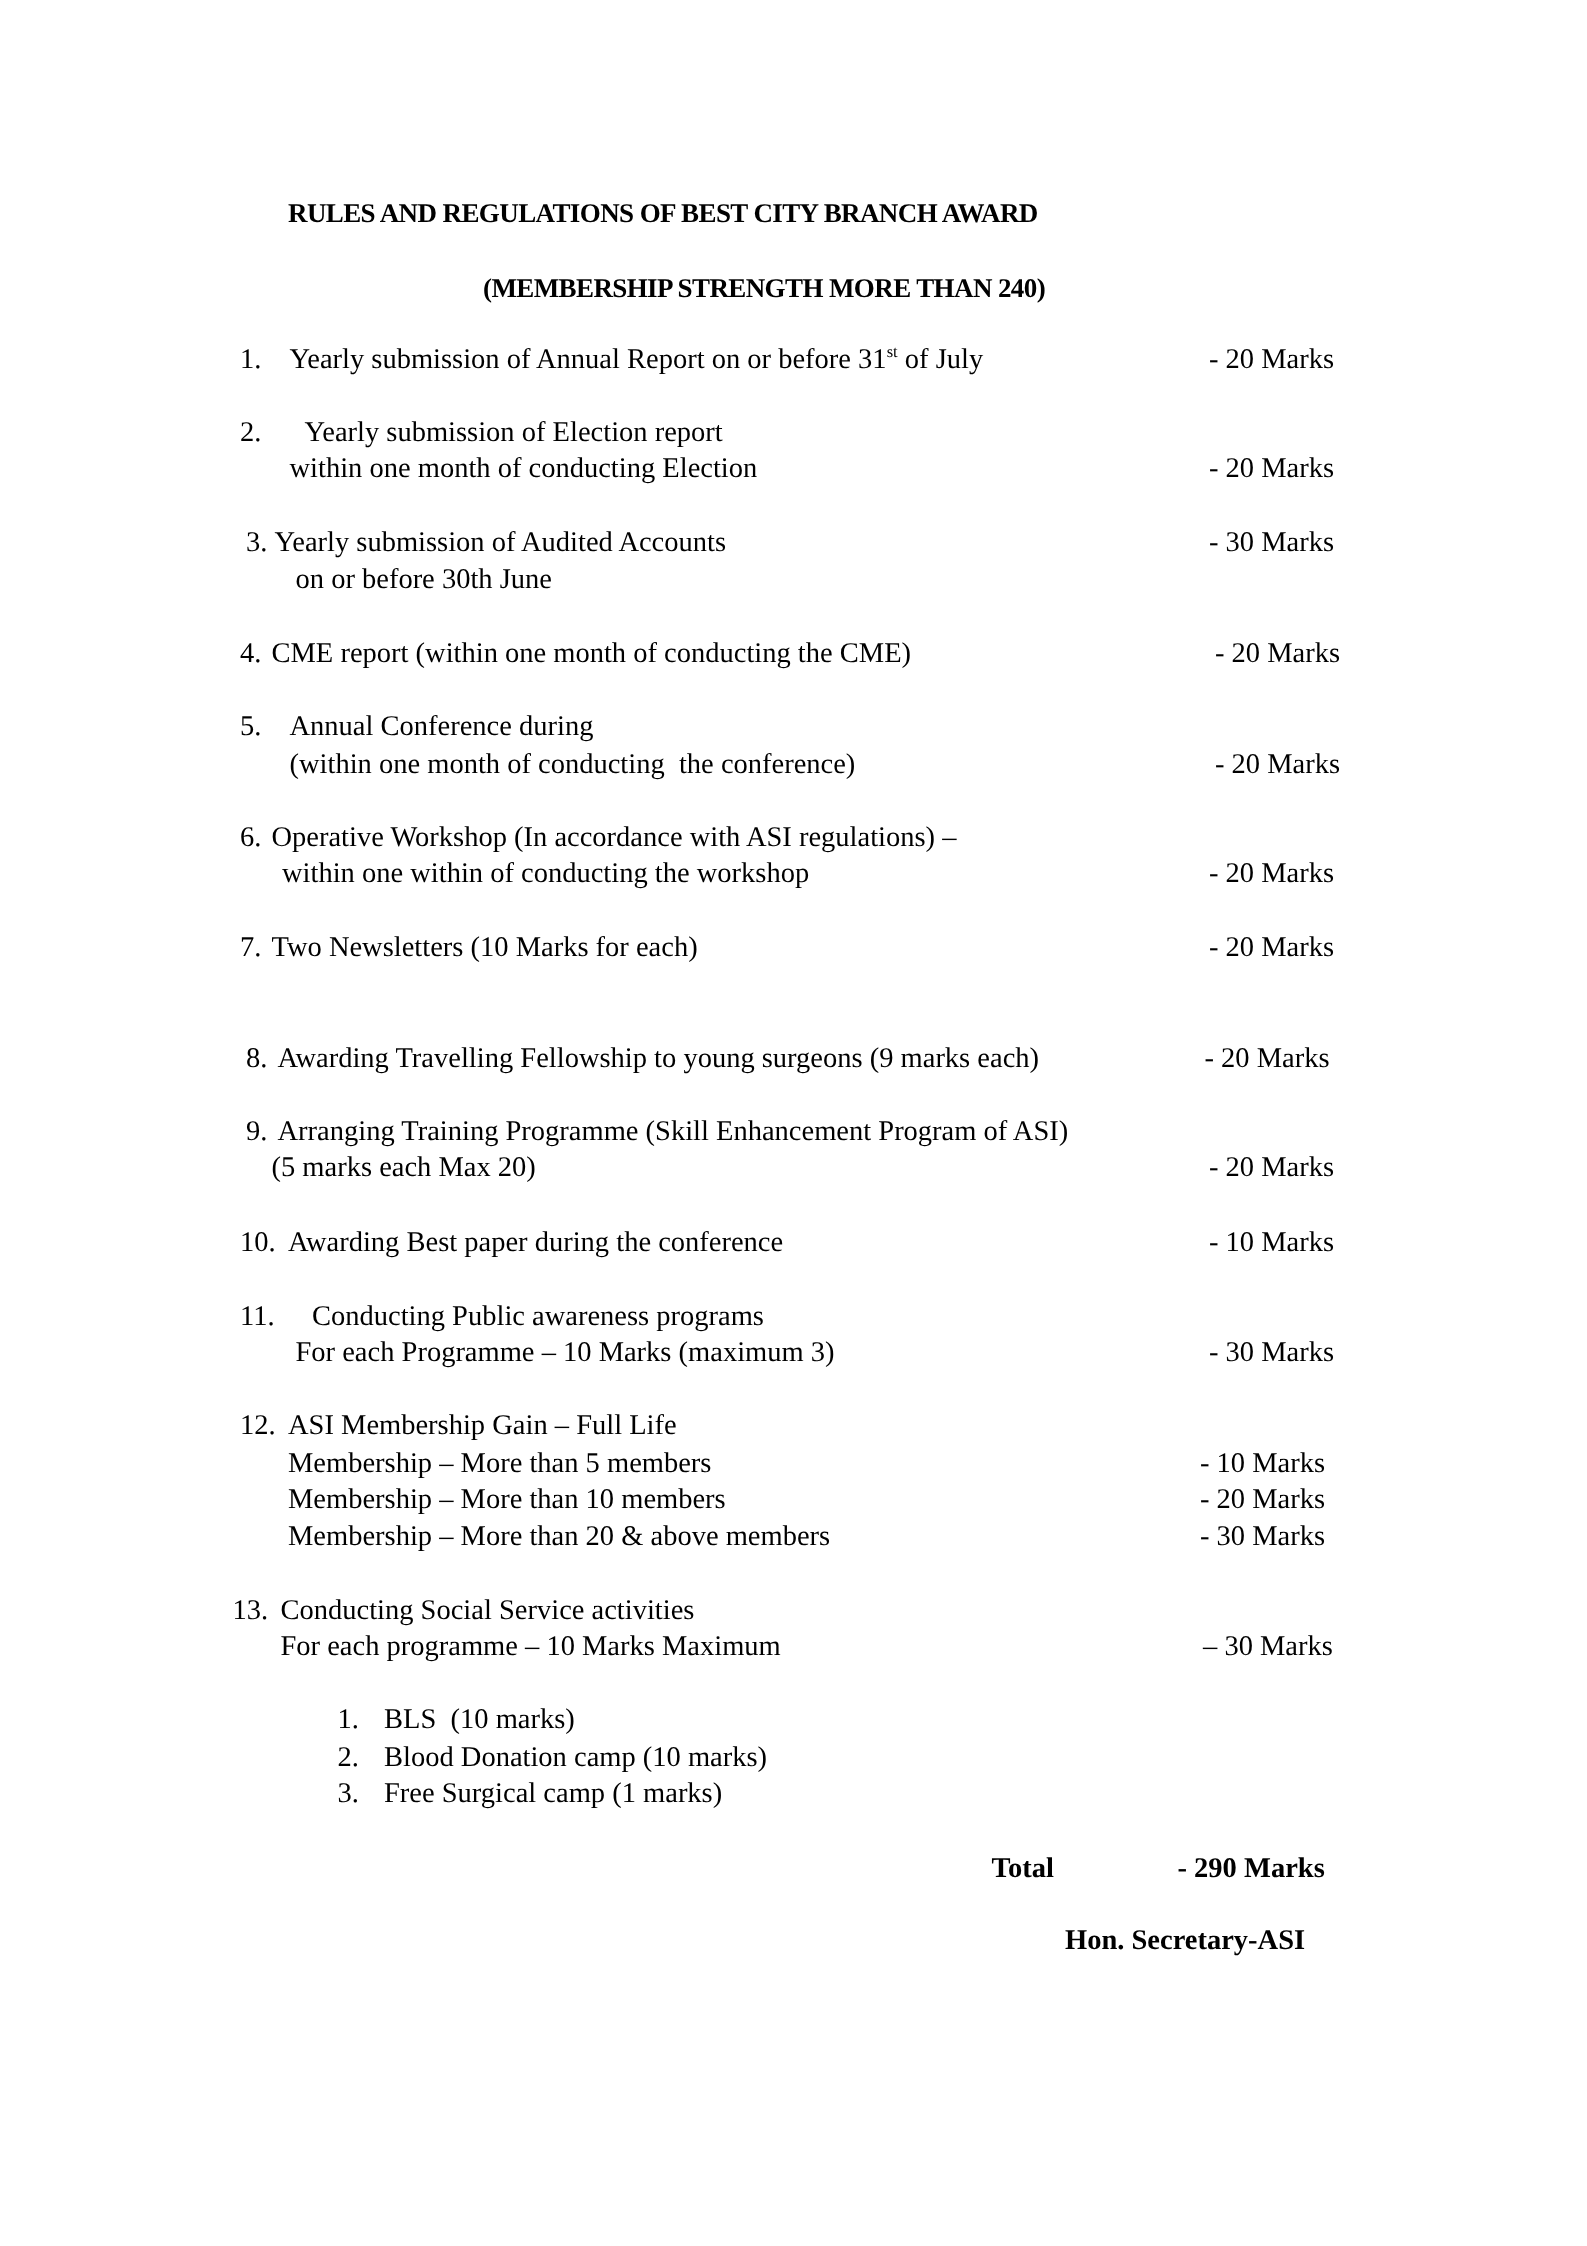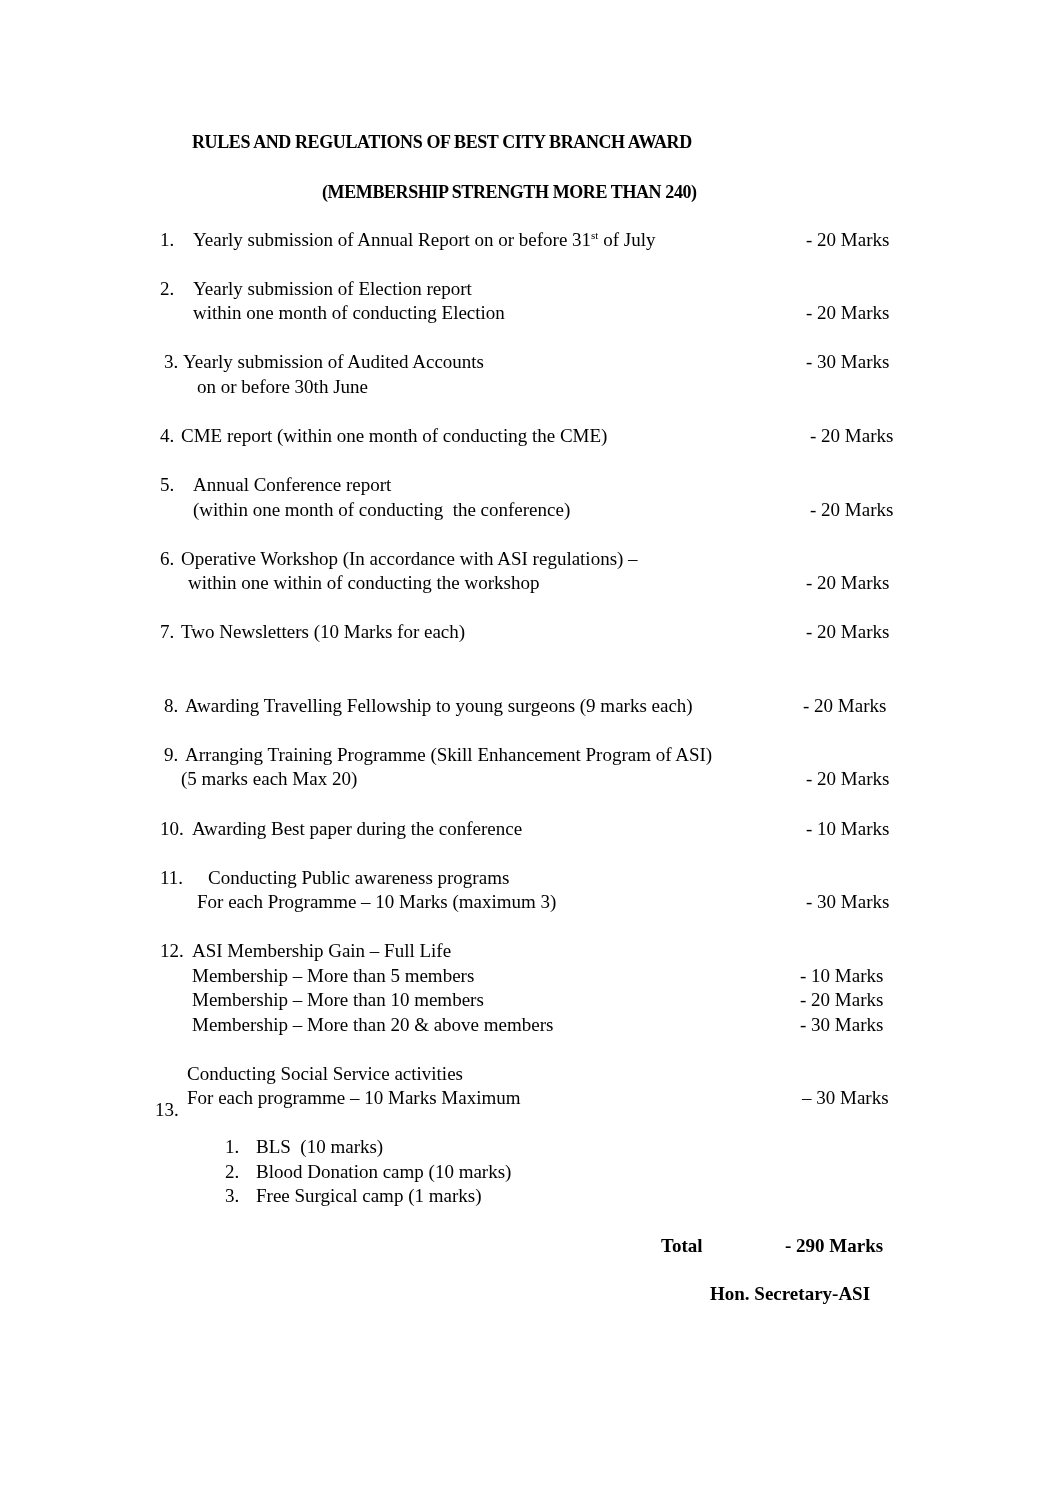--- a/index.html
+++ b/index.html
@@ -22,41 +22,41 @@
   <div class="abs bold title" style="left:322px; top:180px;">(MEMBERSHIP STRENGTH MORE THAN 240)</div>
 
   <div>
     <span class="abs" style="left:160px; top:228px;">1.</span>
     <span class="abs" style="left:193px; top:228px;"><span>Yearly submission of Annual Report on or before 31</span><sup>st</sup><span> of July</span></span>
     <span class="marks" style="left:806px; top:228px;">- 20 Marks</span>
   </div>
 
   <div>
     <span class="abs" style="left:160px; top:277px;">2.</span>
-    <span class="abs" style="left:193px; top:277px;">Yearly submission of Election report</span>
+    <span class="abs" style="left:203px; top:277px;">Yearly submission of Election report</span>
     <span class="abs" style="left:193px; top:301px;">within one month of conducting Election</span>
     <span class="marks" style="left:806px; top:301px;">- 20 Marks</span>
   </div>
 
   <div>
     <span class="abs" style="left:164px; top:350px;">3.</span>
     <span class="abs" style="left:183px; top:350px;">Yearly submission of Audited Accounts</span>
     <span class="abs" style="left:197px; top:375px;">on or before 30th June</span>
     <span class="marks" style="left:806px; top:350px;">- 30 Marks</span>
   </div>
 
   <div>
     <span class="abs" style="left:160px; top:424px;">4.</span>
     <span class="abs" style="left:181px; top:424px;">CME report (within one month of conducting the CME)</span>
     <span class="marks" style="left:810px; top:424px;">- 20 Marks</span>
   </div>
 
   <div>
     <span class="abs" style="left:160px; top:473px;">5.</span>
-    <span class="abs" style="left:193px; top:473px;">Annual Conference report</span>
+    <span class="abs" style="left:193px; top:473px;">Annual Conference during</span>
     <span class="abs" style="left:193px; top:498px;">(within one month of conducting  the conference)</span>
     <span class="marks" style="left:810px; top:498px;">- 20 Marks</span>
   </div>
 
   <div>
     <span class="abs" style="left:160px; top:547px;">6.</span>
     <span class="abs" style="left:181px; top:547px;">Operative Workshop (In accordance with ASI regulations) –</span>
     <span class="abs" style="left:188px; top:571px;">within one within of conducting the workshop</span>
     <span class="marks" style="left:806px; top:571px;">- 20 Marks</span>
   </div>
@@ -98,21 +98,21 @@
     <span class="abs" style="left:192px; top:939px;">ASI Membership Gain – Full Life</span>
     <span class="abs" style="left:192px; top:964px;">Membership – More than 5 members</span>
     <span class="abs" style="left:192px; top:988px;">Membership – More than 10 members</span>
     <span class="abs" style="left:192px; top:1013px;">Membership – More than 20 &amp; above members</span>
     <span class="marks" style="left:800px; top:964px;">- 10 Marks</span>
     <span class="marks" style="left:800px; top:988px;">- 20 Marks</span>
     <span class="marks" style="left:800px; top:1013px;">- 30 Marks</span>
   </div>
 
   <div>
-    <span class="abs" style="left:155px; top:1062px;margin-top:36px;">13.</span>
+    <span class="abs" style="left:155px; top:1062px;">13.</span>
     <span class="abs" style="left:187px; top:1062px;">Conducting Social Service activities</span>
     <span class="abs" style="left:187px; top:1086px;">For each programme – 10 Marks Maximum</span>
     <span class="marks" style="left:802px; top:1086px;">– 30 Marks</span>
 
     <div>
       <span class="abs" style="left:225px; top:1135px;">1.</span>
       <span class="abs" style="left:256px; top:1135px;">BLS  (10 marks)</span>
       <span class="abs" style="left:225px; top:1160px;">2.</span>
       <span class="abs" style="left:256px; top:1160px;">Blood Donation camp (10 marks)</span>
       <span class="abs" style="left:225px; top:1184px;">3.</span>

